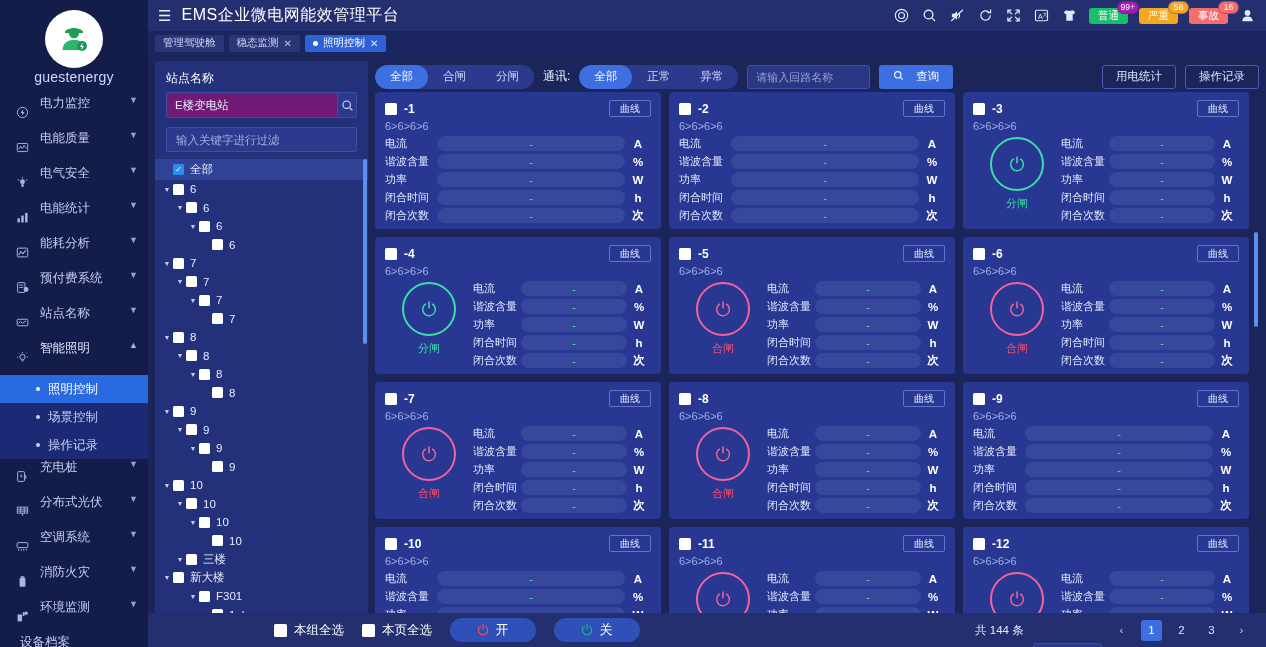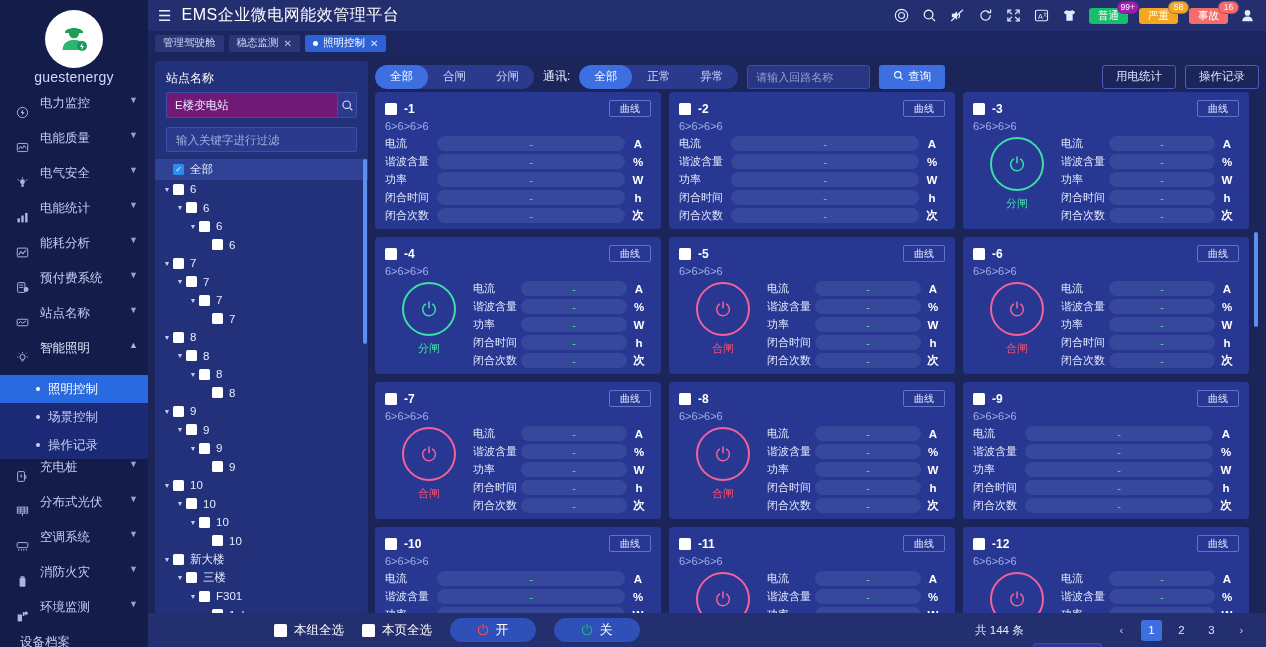--- a/index.html
+++ b/index.html
@@ -123,21 +123,21 @@
   .seg-btn.active { background:#3d6fe0; color:#fff; }
   .tb-text { font-size:12px; color:#e7ecff; }
   .circuit-input {
     width:123px; height:24px; background:#283togo;
     background:#283684; border:1px solid #3d4ea8; border-radius:3px;
     color:#e8edff; font-size:11px; padding:0 8px; outline:none; font-family:inherit;
   }
   .circuit-input::placeholder { color:#93a1d4; }
   .btn-query {
     height:24px; padding:0 14px; background:#3d6fe0; border:none; border-radius:3px;
-    color:#fff; font-size:11.5px; display:flex; align-items:center; gap:4px;
+    color:#fff; font-size:11.5px; display:flex; align-items:center; gap:12px;
     cursor:pointer; font-family:inherit;
   }
   .toolbar-right { margin-left:auto; display:flex; gap:9px; }
   .btn-outline {
     height:24px; padding:0 13px; background:transparent; border:1px solid #4a5cb8;
     border-radius:3px; color:#dbe3ff; font-size:11.5px; display:flex; align-items:center;
     cursor:pointer; font-family:inherit;
   }
 
   
@@ -604,29 +604,29 @@
               <div class="tnode" style="padding-left: 32px;">
                 <span class="tcaret">▼</span>
                 <span class="tcb"></span>
                 <span>10</span>
               </div>
               <div class="tnode" style="padding-left: 45px;">
                 <span class="tcaret empty">▼</span>
                 <span class="tcb"></span>
                 <span>10</span>
               </div>
+              <div class="tnode" style="padding-left: 19px;">
+                <span class="tcaret">▼</span>
+                <span class="tcb"></span>
+                <span>三楼</span>
+              </div>
               <div class="tnode" style="padding-left: 6px;">
                 <span class="tcaret">▼</span>
                 <span class="tcb"></span>
                 <span>新大楼</span>
-              </div>
-              <div class="tnode" style="padding-left: 19px;">
-                <span class="tcaret">▼</span>
-                <span class="tcb"></span>
-                <span>三楼</span>
               </div>
               <div class="tnode" style="padding-left: 32px;">
                 <span class="tcaret">▼</span>
                 <span class="tcb"></span>
                 <span>F301</span>
               </div>
               <div class="tnode" style="padding-left: 45px;">
                 <span class="tcaret empty">▼</span>
                 <span class="tcb"></span>
                 <span>1al</span>

